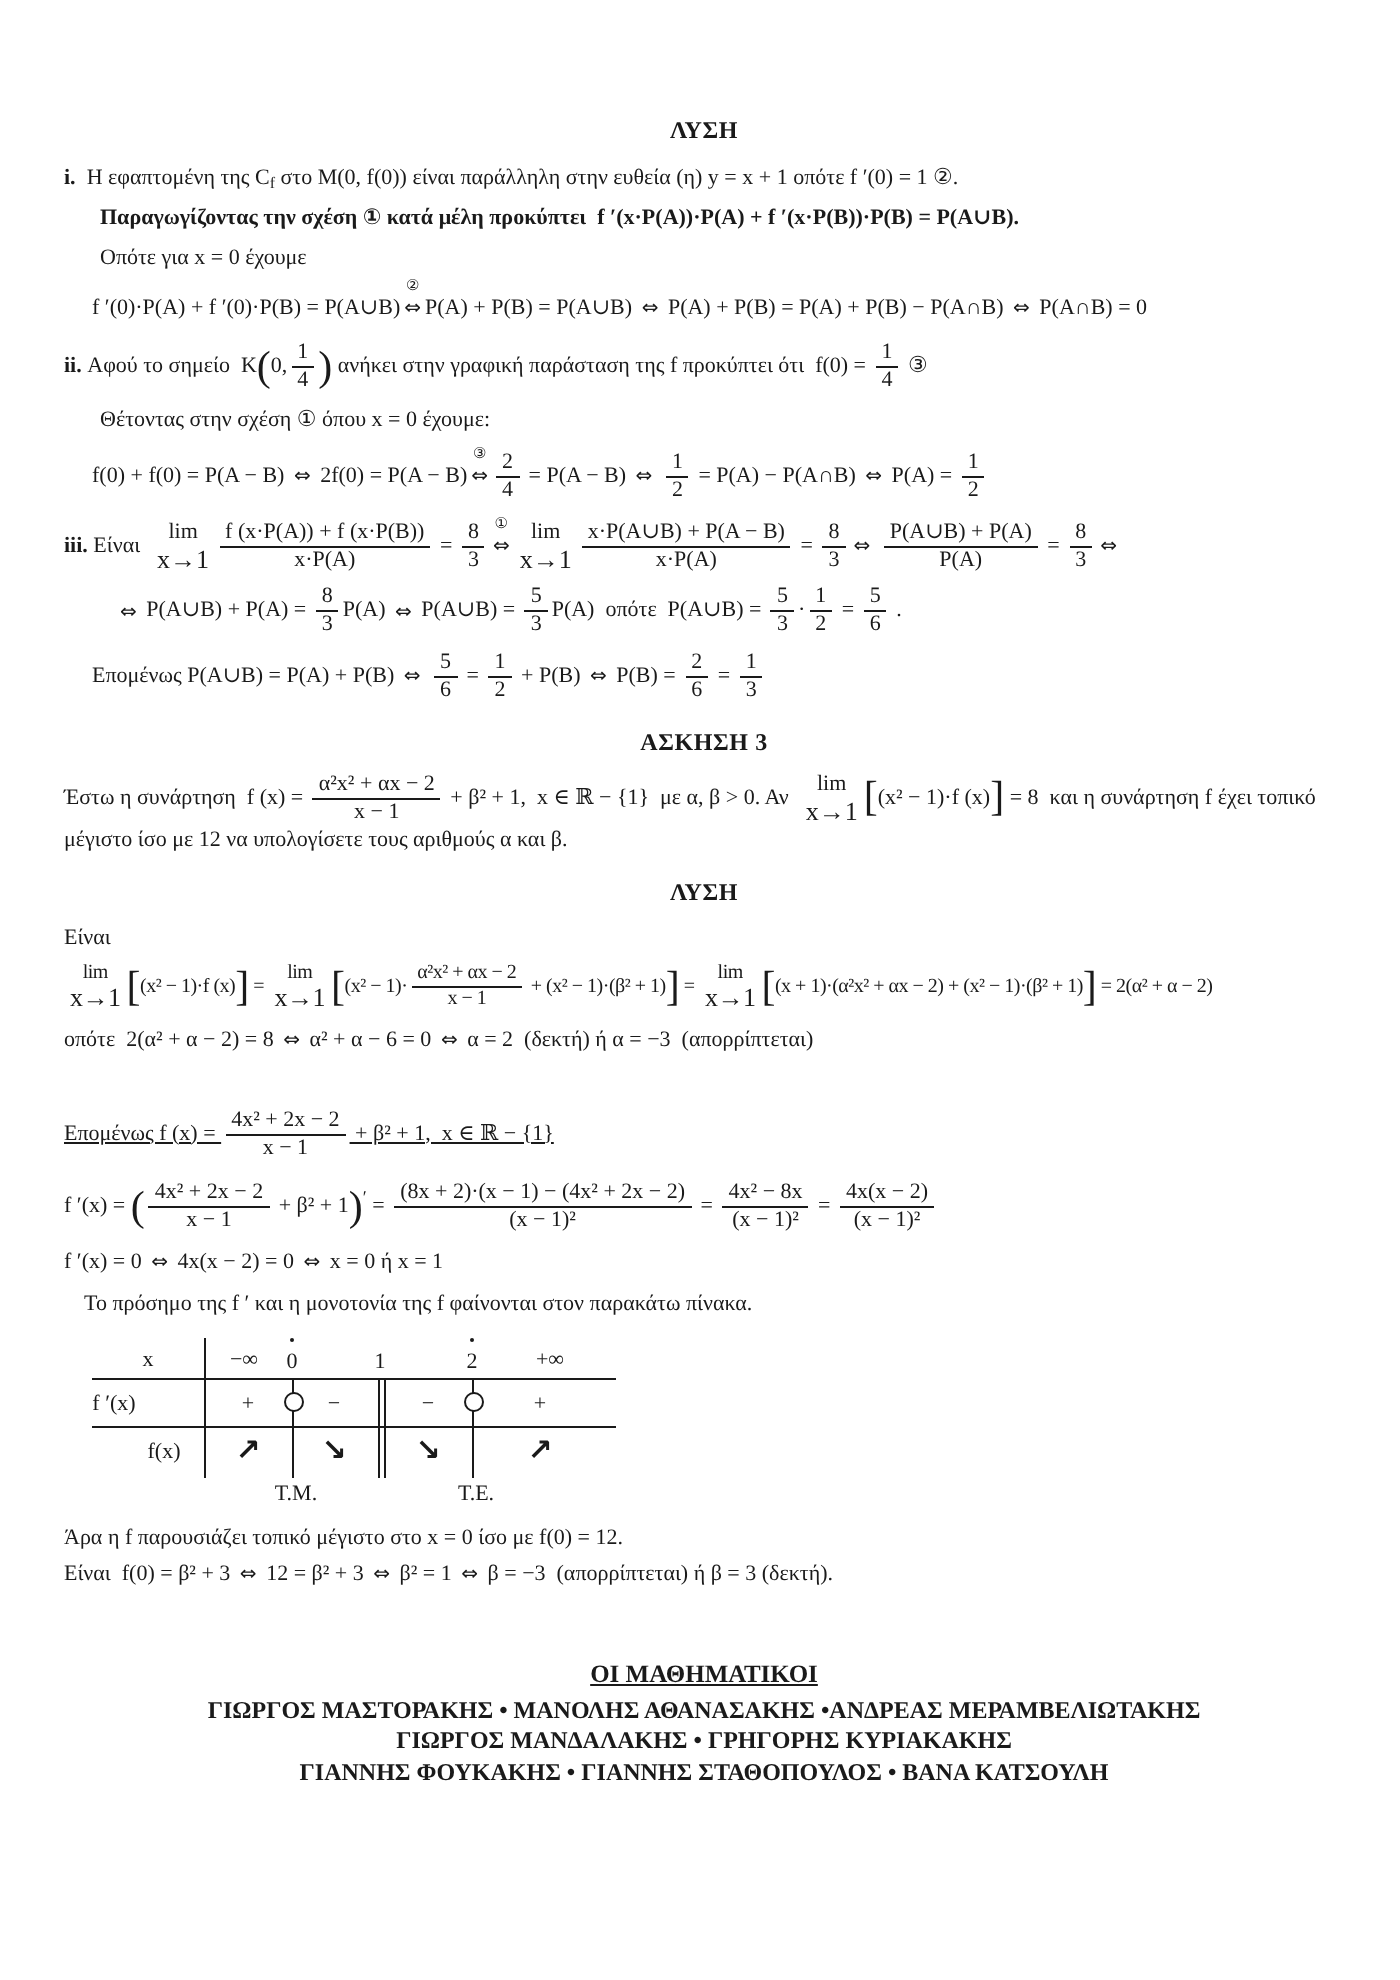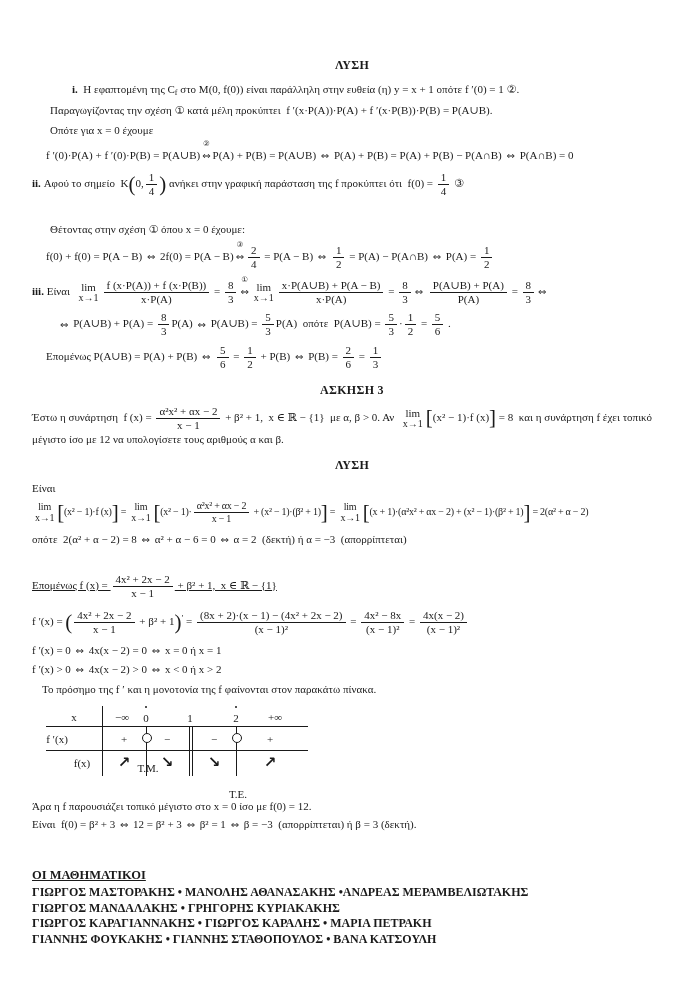--- a/index.html
+++ b/index.html
@@ -19,67 +19,66 @@
   .h{text-align:center;font-weight:bold;font-size:12px;letter-spacing:0.3px;}
   .run{white-space:pre-wrap;}
   .bold{font-weight:bold;}
   .dn{font-size:8px;vertical-align:-2px;}
   .sp{font-size:9px;vertical-align:super;line-height:0;}
   .frac{display:inline-block;vertical-align:middle;text-align:center;padding:0 2px;line-height:1.2;}
   .frac .num{display:block;border-bottom:1px solid #1a1a1a;padding:0 3px;}
   .frac .den{display:block;padding:0 3px;}
   .lim{display:inline-block;vertical-align:middle;text-align:center;padding:0 3px;}
   .lim .w{display:block;line-height:1.05;}
-  .lim .s{display:block;font-size:10px;line-height:1;}
+  .lim .s{display:block;font-size:13px;line-height:1;}
   .iff{position:relative;display:inline-block;padding:0 2px;}
   .iff .sym{font-family:"DejaVu Sans",sans-serif;font-size:10px;}
   .iff .isup{position:absolute;top:-8px;left:50%;transform:translateX(-50%);font-size:7.5px;line-height:1;font-family:"DejaVu Sans",sans-serif;}
   .big{font-size:21px;line-height:0;vertical-align:middle;position:relative;top:-1px;font-weight:400;}
 
   
   .twrap{position:relative;width:262px;height:88px;margin:10px 0 0 14px;}
   .tl{position:absolute;background:#1a1a1a;}
   .hl{left:0;right:0;height:1px;}
   .vl{width:1px;}
   .tc{position:absolute;transform:translateX(-50%);white-space:nowrap;}
   .arrow{font-family:"DejaVu Sans",sans-serif;font-size:15px;font-weight:bold;}
   .circ{position:absolute;width:8px;height:8px;border:1.5px solid #1a1a1a;border-radius:50%;background:#fff;}
   .dot{position:absolute;width:2px;height:2px;background:#1a1a1a;border-radius:50%;top:0;}
 
   
-  .footer{margin-top:36px;text-align:left;font-weight:bold;font-size:12px;line-height:15.5px;}
+  .footer{margin-top:36px;text-align:center;font-weight:bold;font-size:12px;line-height:15.5px;}
   .ftitle{text-decoration:underline;font-size:12.5px;margin-bottom:2px;}
 </style>
 </head>
 <body>
 
 <div class="page">
 
   <div id="flow1">
       <div class="h line" style="margin-top: 0px;">ΛΥΣΗ</div>
-      <div class="line" style="margin-top: 8px; margin-left: 40px;"><span class="run bold">i.</span><span class="run">  Η εφαπτομένη της C</span><span class="dn">f</span><span class="run"> στο M(0, f(0)) είναι παράλληλη στην ευθεία (η) y = x + 1 οπότε f ′(0) = 1 ②.</span></div>
-      <div class="line" style="margin-top: 5px; padding-left: 18px;"><span class="run">Παραγωγίζοντας την σχέση ① κατά μέλη προκύπτει  f ′(x·P(A))·P(A) + f ′(x·P(B))·P(B) = P(A∪B).</span></div>
+      <div class="line" style="margin-top: 8px;"><span class="run bold">i.</span><span class="run">  Η εφαπτομένη της C</span><span class="dn">f</span><span class="run"> στο M(0, f(0)) είναι παράλληλη στην ευθεία (η) y = x + 1 οπότε f ′(0) = 1 ②.</span></div>
+      <div class="line" style="margin-top: 5px; padding-left: 18px; font-weight: bold;"><span class="run">Παραγωγίζοντας την σχέση ① κατά μέλη προκύπτει  f ′(x·P(A))·P(A) + f ′(x·P(B))·P(B) = P(A∪B).</span></div>
       <div class="line" style="margin-top: 6px; padding-left: 18px;"><span class="run">Οπότε για x = 0 έχουμε</span></div>
       <div class="line" style="margin-top: 10px; padding-left: 14px;"><span class="run">f ′(0)·P(A) + f ′(0)·P(B) = P(A∪B)</span><span class="iff"><span class="isup">②</span><span class="sym">⇔</span></span><span class="run">P(A) + P(B) = P(A∪B) </span><span class="iff"><span class="sym">⇔</span></span><span class="run"> P(A) + P(B) = P(A) + P(B) − P(A∩B) </span><span class="iff"><span class="sym">⇔</span></span><span class="run"> P(A∩B) = 0</span></div>
       <div class="line" style="margin-top: 9px;"><span class="run bold">ii.</span><span class="run"> Αφού το σημείο  K</span><span class="big">(</span><span class="run">0,</span><span class="frac"><span class="num">1</span><span class="den">4</span></span><span class="big">)</span><span class="run"> ανήκει στην γραφική παράσταση της f προκύπτει ότι  f(0) = </span><span class="frac"><span class="num">1</span><span class="den">4</span></span><span class="run"> ③</span></div>
-      <div class="line" style="margin-top: 24px; padding-left: 18px;"><span class="run">Θέτοντας στην σχέση ① όπου x = 0 έχουμε:</span></div>
+      <div class="line" style="margin-top: 6px; padding-left: 18px;"><span class="run">Θέτοντας στην σχέση ① όπου x = 0 έχουμε:</span></div>
       <div class="line" style="margin-top: 7px; padding-left: 14px;"><span class="run">f(0) + f(0) = P(A − B) </span><span class="iff"><span class="sym">⇔</span></span><span class="run"> 2f(0) = P(A − B)</span><span class="iff"><span class="isup">③</span><span class="sym">⇔</span></span><span class="frac"><span class="num">2</span><span class="den">4</span></span><span class="run"> = P(A − B) </span><span class="iff"><span class="sym">⇔</span></span><span class="run"> </span><span class="frac"><span class="num">1</span><span class="den">2</span></span><span class="run"> = P(A) − P(A∩B) </span><span class="iff"><span class="sym">⇔</span></span><span class="run"> P(A) = </span><span class="frac"><span class="num">1</span><span class="den">2</span></span></div>
       <div class="line" style="margin-top: 8px;"><span class="run bold">iii.</span><span class="run"> Είναι  </span><span class="lim"><span class="w">lim</span><span class="s">x→1</span></span><span class="frac"><span class="num">f (x·P(A)) + f (x·P(B))</span><span class="den">x·P(A)</span></span><span class="run"> = </span><span class="frac"><span class="num">8</span><span class="den">3</span></span><span class="iff"><span class="isup">①</span><span class="sym">⇔</span></span><span class="lim"><span class="w">lim</span><span class="s">x→1</span></span><span class="frac"><span class="num">x·P(A∪B) + P(A − B)</span><span class="den">x·P(A)</span></span><span class="run"> = </span><span class="frac"><span class="num">8</span><span class="den">3</span></span><span class="iff"><span class="sym">⇔</span></span><span class="run"> </span><span class="frac"><span class="num">P(A∪B) + P(A)</span><span class="den">P(A)</span></span><span class="run"> = </span><span class="frac"><span class="num">8</span><span class="den">3</span></span><span class="iff"><span class="sym">⇔</span></span></div>
       <div class="line" style="margin-top: 5px; padding-left: 26px;"><span class="iff"><span class="sym">⇔</span></span><span class="run"> P(A∪B) + P(A) = </span><span class="frac"><span class="num">8</span><span class="den">3</span></span><span class="run">P(A) </span><span class="iff"><span class="sym">⇔</span></span><span class="run"> P(A∪B) = </span><span class="frac"><span class="num">5</span><span class="den">3</span></span><span class="run">P(A)  οπότε  P(A∪B) = </span><span class="frac"><span class="num">5</span><span class="den">3</span></span><span class="run">·</span><span class="frac"><span class="num">1</span><span class="den">2</span></span><span class="run"> = </span><span class="frac"><span class="num">5</span><span class="den">6</span></span><span class="run"> .</span></div>
       <div class="line" style="margin-top: 5px; padding-left: 14px;"><span class="run">Επομένως P(A∪B) = P(A) + P(B) </span><span class="iff"><span class="sym">⇔</span></span><span class="run"> </span><span class="frac"><span class="num">5</span><span class="den">6</span></span><span class="run"> = </span><span class="frac"><span class="num">1</span><span class="den">2</span></span><span class="run"> + P(B) </span><span class="iff"><span class="sym">⇔</span></span><span class="run"> P(B) = </span><span class="frac"><span class="num">2</span><span class="den">6</span></span><span class="run"> = </span><span class="frac"><span class="num">1</span><span class="den">3</span></span></div>
       <div class="h line" style="margin-top: 12px;">ΑΣΚΗΣΗ 3</div>
       <div class="line" style="margin-top: 6px;"><span class="run">Έστω η συνάρτηση  f (x) = </span><span class="frac"><span class="num">α²x² + αx − 2</span><span class="den">x − 1</span></span><span class="run"> + β² + 1,  x ∈ ℝ − {1}  με α, β &gt; 0. Αν  </span><span class="lim"><span class="w">lim</span><span class="s">x→1</span></span><span class="big">[</span><span class="run">(x² − 1)·f (x)</span><span class="big">]</span><span class="run"> = 8  και η συνάρτηση f έχει τοπικό μέγιστο ίσο με 12 να υπολογίσετε τους αριθμούς α και β.</span></div>
       <div class="h line" style="margin-top: 12px;">ΛΥΣΗ</div>
       <div class="line" style="margin-top: 7px;"><span class="run">Είναι</span></div>
       <div class="line" style="margin-top: 5px; font-size: 10px; letter-spacing: -0.25px;"><span class="lim"><span class="w">lim</span><span class="s">x→1</span></span><span class="big">[</span><span class="run">(x² − 1)·f (x)</span><span class="big">]</span><span class="run"> = </span><span class="lim"><span class="w">lim</span><span class="s">x→1</span></span><span class="big">[</span><span class="run">(x² − 1)·</span><span class="frac"><span class="num">α²x² + αx − 2</span><span class="den">x − 1</span></span><span class="run"> + (x² − 1)·(β² + 1)</span><span class="big">]</span><span class="run"> = </span><span class="lim"><span class="w">lim</span><span class="s">x→1</span></span><span class="big">[</span><span class="run">(x + 1)·(α²x² + αx − 2) + (x² − 1)·(β² + 1)</span><span class="big">]</span><span class="run"> = 2(α² + α − 2)</span></div>
       <div class="line" style="margin-top: 7px;"><span class="run">οπότε  2(α² + α − 2) = 8 </span><span class="iff"><span class="sym">⇔</span></span><span class="run"> α² + α − 6 = 0 </span><span class="iff"><span class="sym">⇔</span></span><span class="run"> α = 2  (δεκτή) ή α = −3  (απορρίπτεται)</span></div>
       <div class="line" style="margin-top: 26px; text-decoration: underline;"><span class="run">Επομένως f (x) = </span><span class="frac"><span class="num">4x² + 2x − 2</span><span class="den">x − 1</span></span><span class="run"> + β² + 1,  x ∈ ℝ − {1}</span></div>
       <div class="line" style="margin-top: 9px;"><span class="run">f ′(x) = </span><span class="big">(</span><span class="frac"><span class="num">4x² + 2x − 2</span><span class="den">x − 1</span></span><span class="run"> + β² + 1</span><span class="big">)</span><span class="sp">′</span><span class="run"> = </span><span class="frac"><span class="num">(8x + 2)·(x − 1) − (4x² + 2x − 2)</span><span class="den">(x − 1)²</span></span><span class="run"> = </span><span class="frac"><span class="num">4x² − 8x</span><span class="den">(x − 1)²</span></span><span class="run"> = </span><span class="frac"><span class="num">4x(x − 2)</span><span class="den">(x − 1)²</span></span></div>
       <div class="line" style="margin-top: 7px;"><span class="run">f ′(x) = 0 </span><span class="iff"><span class="sym">⇔</span></span><span class="run"> 4x(x − 2) = 0 </span><span class="iff"><span class="sym">⇔</span></span><span class="run"> x = 0 ή x = 1</span></div>
-      <div class="line" style="margin-top: 4px;"><span class="run">f ′(x) &gt; 0 </span><span class="iff"><span class="sym">⇔</span></span><span class="run"> 4x(x − 2) &gt; 0 </span><span class="iff"><span class="sym">⇔</span></span><span class="run"> x &lt; 0 ή x &gt; 2</span></div>
       <div class="line" style="margin-top: 6px; margin-left: 10px;"><span class="run">Το πρόσημο της f ′ και η μονοτονία της f φαίνονται στον παρακάτω πίνακα.</span></div>
     </div>
 
   <div class="twrap">
     <div class="tl hl" style="top:20px"></div>
     <div class="tl hl" style="top:44px"></div>
     <div class="tl vl" style="left:56px;top:0;height:70px"></div>
     <div class="tl vl" style="left:100px;top:20px;height:50px"></div>
     <div class="tl vl" style="left:143px;top:20px;height:50px"></div>
     <div class="tl vl" style="left:146px;top:20px;height:50px"></div>
@@ -101,30 +100,29 @@
     <span class="tc" style="left:224px;top:26px">+</span>
     <span class="circ" style="left:96px;top:27px"></span>
     <span class="circ" style="left:186px;top:27px"></span>
 
     <span class="tc" style="left:36px;top:50px">f(x)</span>
     <span class="tc arrow" style="left:78px;top:47px">↗</span>
     <span class="tc arrow" style="left:121px;top:47px">↘</span>
     <span class="tc arrow" style="left:168px;top:47px">↘</span>
     <span class="tc arrow" style="left:224px;top:47px">↗</span>
 
-    <span class="tc" style="left:102px;top:55px">Τ.Μ.</span>
-    <span class="tc" style="left:192px;top:81px">Τ.Ε.</span>
+    <span class="tc" style="left:102px;top:71px">Τ.Μ.</span>
+    <span class="tc" style="left:192px;top:71px">Τ.Ε.</span>
   </div>
 
   <div id="flow2">
       <div class="line" style="margin-top: 5px;"><span class="run">Άρα η f παρουσιάζει τοπικό μέγιστο στο x = 0 ίσο με f(0) = 12.</span></div>
       <div class="line" style="margin-top: 4px;"><span class="run">Είναι  f(0) = β² + 3 </span><span class="iff"><span class="sym">⇔</span></span><span class="run"> 12 = β² + 3 </span><span class="iff"><span class="sym">⇔</span></span><span class="run"> β² = 1 </span><span class="iff"><span class="sym">⇔</span></span><span class="run"> β = −3  (απορρίπτεται) ή β = 3 (δεκτή).</span></div>
     </div>
 
   <div class="footer">
     <div class="ftitle">ΟΙ ΜΑΘΗΜΑΤΙΚΟΙ</div>
     <div>ΓΙΩΡΓΟΣ ΜΑΣΤΟΡΑΚΗΣ • ΜΑΝΟΛΗΣ ΑΘΑΝΑΣΑΚΗΣ •ΑΝΔΡΕΑΣ ΜΕΡΑΜΒΕΛΙΩΤΑΚΗΣ</div>
     <div>ΓΙΩΡΓΟΣ ΜΑΝΔΑΛΑΚΗΣ • ΓΡΗΓΟΡΗΣ ΚΥΡΙΑΚΑΚΗΣ</div>
-    <div>ΓΙΩΡΓΟΣ ΚΑΡΑΓΙΑΝΝΑΚΗΣ • ΓΙΩΡΓΟΣ ΚΑΡΑΛΗΣ • ΜΑΡΙΑ ΠΕΤΡΑΚΗ</div>
     <div>ΓΙΑΝΝΗΣ ΦΟΥΚΑΚΗΣ • ΓΙΑΝΝΗΣ ΣΤΑΘΟΠΟΥΛΟΣ • ΒΑΝΑ ΚΑΤΣΟΥΛΗ</div>
   </div>
 
 </div>
 
 </body></html>

